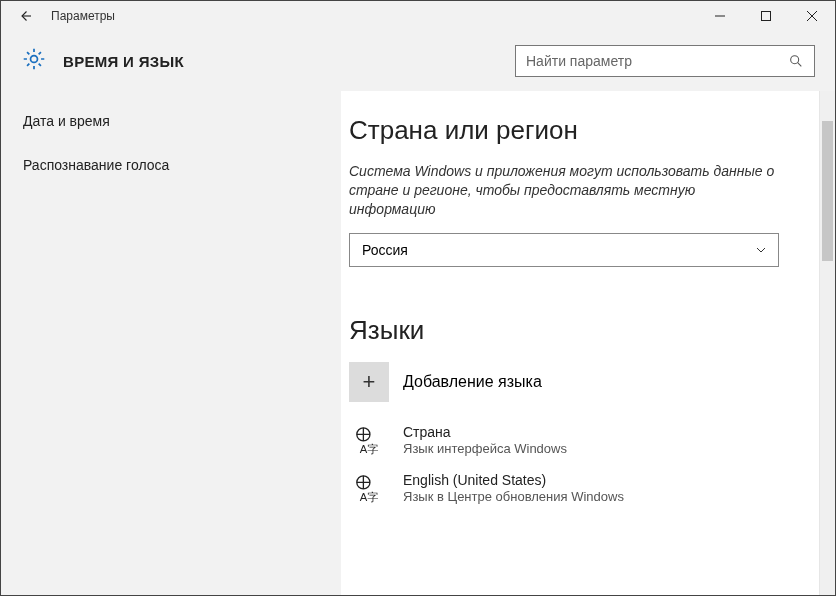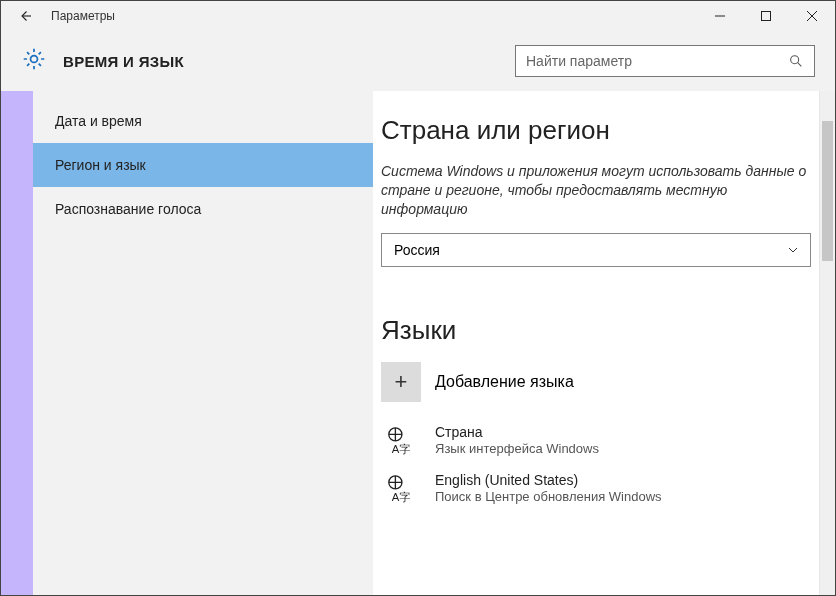--- a/index.html
+++ b/index.html
@@ -1,20 +1,20 @@
 <!DOCTYPE html>
 <html><head>
 <meta charset="utf-8">
 <style>
   * { box-sizing: border-box; margin: 0; padding: 0; font-family: "Segoe UI", Tahoma, sans-serif; }
   body { background: #fff; }
   .window {
     width: 836px; height: 596px;
     border: 1px solid #444;
-    background: #c4b5fd;
+    background: #f97316;
     display: flex; flex-direction: column;
     position: relative;
     box-shadow: 0 0 4px rgba(0,0,0,0.2);
   }
   .titlebar {
     height: 30px; display: flex; align-items: center;
     background: #f2f2f2;
   }
   .back-btn {
     width: 48px; height: 30px; display:flex; align-items:center; justify-content:center;
@@ -31,21 +31,21 @@
   .header-title { font-size: 15px; font-weight: 700; letter-spacing: .3px; color: #222; }
   .search-wrap { margin-left:auto; }
   .search {
     width: 300px; height: 32px; border:1px solid #777; background:#fff;
     display:flex; align-items:center; padding: 0 10px;
   }
   .search input {
     flex:1; border:none; outline:none; font-size:14px; color:#333; background:transparent;
   }
   .search input::placeholder { color:#666; }
-  .body { flex:1; display:flex; overflow:hidden;margin-left:32px; }
+  .body { flex:1; display:flex; overflow:hidden; }
   .sidebar {
     width: 340px; background:#f2f2f2; padding-top: 8px;
   }
   .side-item {
     height: 44px; display:flex; align-items:center; padding-left: 22px;
     font-size: 14px; color:#222; cursor:pointer;
   }
   .side-item.active { background:#7ab6e8; }
   .content {
     flex:1; background:#fff; padding: 24px 18px 0 8px;
@@ -131,23 +131,20 @@
           </svg>
       </div>
     </div>
   </div>
 
   <div class="body">
     <div class="sidebar">
       <div class="side-item">
         <span>Дата и время</span>
       </div>
-      <div class="side-item active">
-        <span>Регион и язык</span>
-      </div>
       <div class="side-item">
         <span>Распознавание голоса</span>
       </div>
     </div>
 
     <div class="content">
 
       <h1 class="section">Страна или регион</h1>
       <p class="desc">Система Windows и приложения могут использовать данные о стране и регионе, чтобы предоставлять местную информацию</p>
       <div class="dropdown">
@@ -182,21 +179,21 @@
         <div class="lang-row">
           <div class="lang-icon">
             <svg width="30" height="30" viewBox="0 0 32 32" fill="none" stroke="#222" stroke-width="1.4">
               <circle cx="10" cy="10" r="7"></circle>
                 <path d="M10 3v14M3 10h14"></path>
               <text x="6" y="30" font-size="12" fill="#222" stroke="none">A字</text>
             </svg>
           </div>
           <div class="lang-text">
             <div class="name">English (United States)</div>
-            <div class="sub">Поиск в Центре обновления Windows</div>
+            <div class="sub">Язык в Центре обновления Windows</div>
           </div>
         </div>
       </div>
 
       <div class="scrollbar">
         <div class="scroll-thumb"></div>
       </div>
     </div>
   </div>
 

